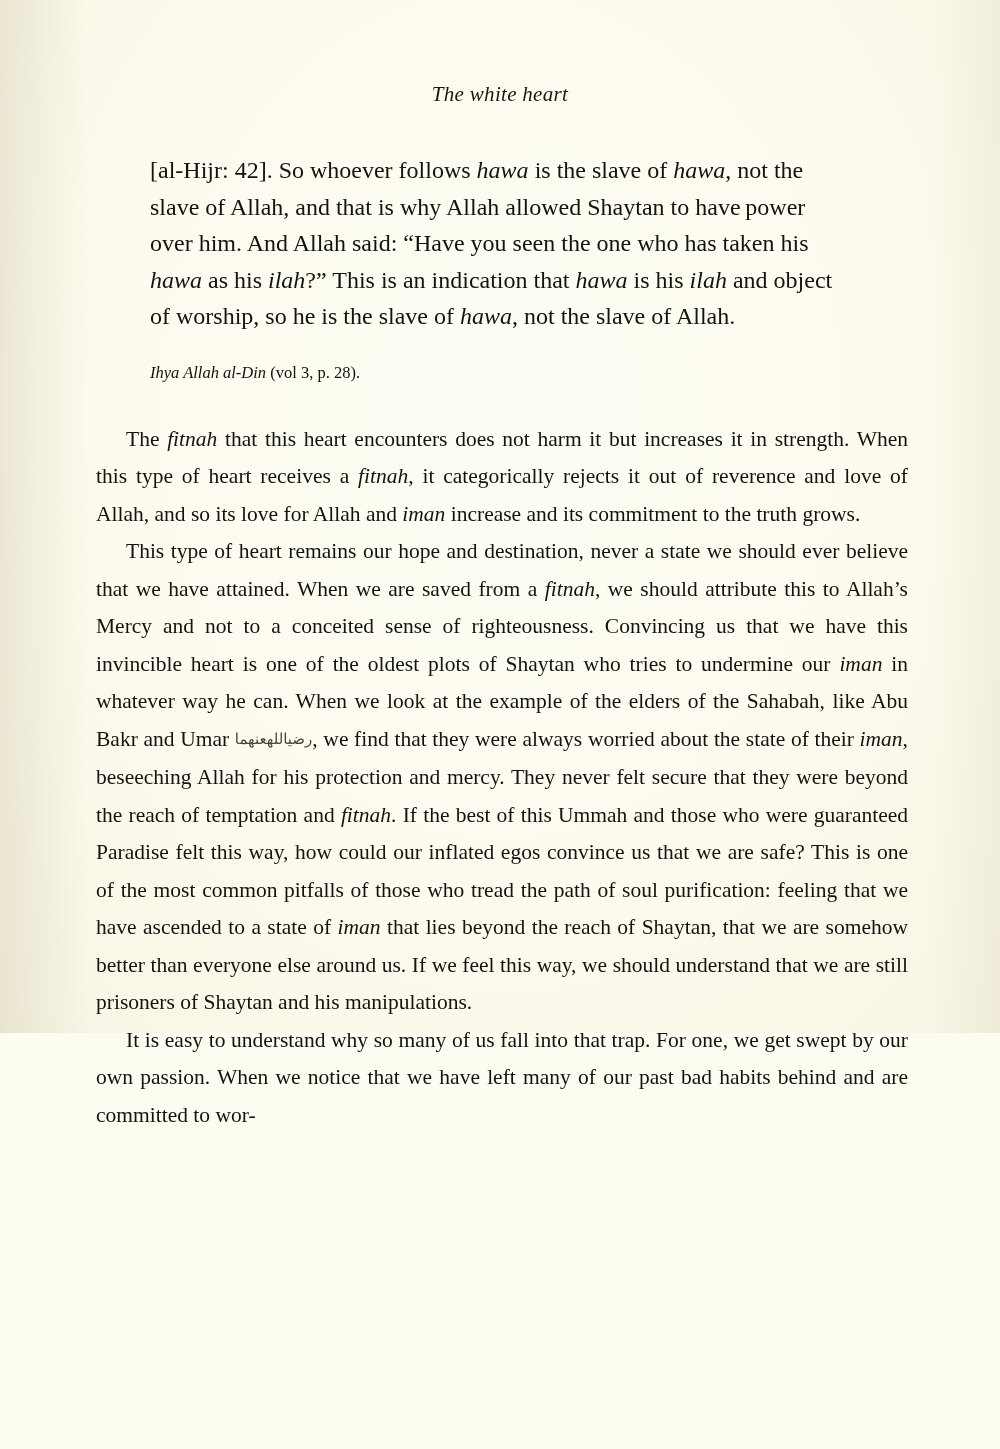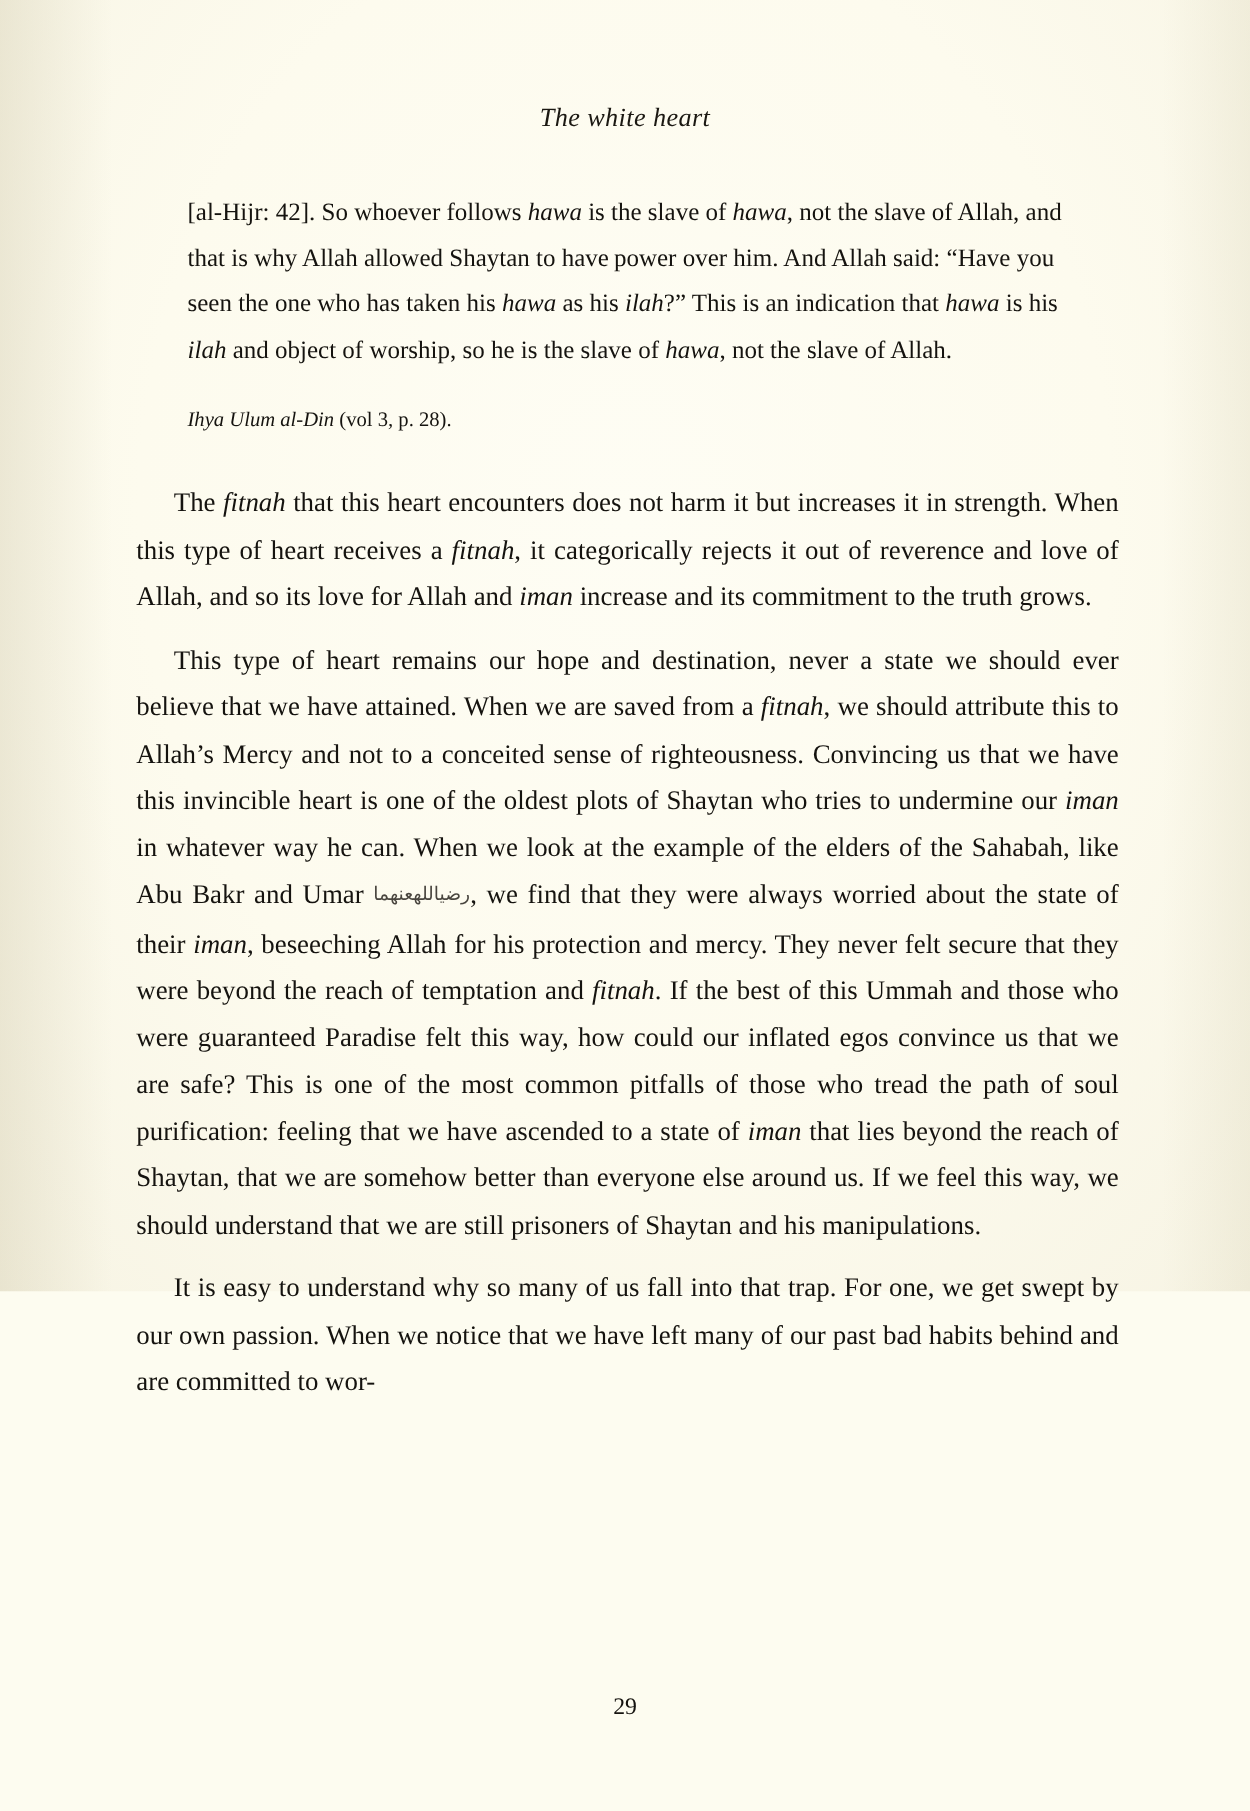--- a/index.html
+++ b/index.html
@@ -55,21 +55,21 @@
   .content {
     position: absolute;
     left: 96px;
     top: 152px;
     width: 812px;
   }
 
   .blockquote {
     margin: 0 0 0 54px;
     width: 700px;
-    font-size: 20px;
+    font-size: 24px;
     line-height: 36.5px;
     text-align: left;
     color: #15130f;
   }
   .blockquote p {
     margin: 0;
   }
   .cite {
     margin: 26px 0 0 54px;
     width: 700px;
@@ -83,21 +83,21 @@
 
   .body-text {
     margin-top: 36px;
     font-size: 21.5px;
     line-height: 37.5px;
     text-align: justify;
     text-justify: inter-word;
     color: #15130f;
   }
   .body-text p {
-    margin: 13px;
+    margin: 0;
     text-indent: 30px;
   }
   .body-text p.first {
     text-indent: 30px;
   }
   i, em { font-style: italic; }
 
   .honorific {
     font-family: Liberation Sans, sans-serif;
     font-size: 15px;
@@ -125,28 +125,27 @@
 
   <div class="running-head">The white heart</div>
 
   <div class="content">
 
     <div class="blockquote">
       <p>[al-Hijr: 42]. So whoever follows <i>hawa</i> is the slave of <i>hawa</i>, not the slave of Allah, and that is why Allah allowed Shaytan to have power over him. And Allah said: “Have you seen the one who has taken his <i>hawa</i> as his <i>ilah</i>?” This is an indication that <i>hawa</i> is his <i>ilah</i> and object of worship, so he is the slave of <i>hawa</i>, not the slave of Allah.</p>
     </div>
 
     <div class="cite">
-      <span class="src">Ihya Ulum al-Din</span><span> (vol 3, p. 28).</span>
+      <span class="src">Ihya Allah al-Din</span><span> (vol 3, p. 28).</span>
     </div>
 
     <div class="body-text">
 
       <p class="first">The <i>fitnah</i> that this heart encounters does not harm it but increases it in strength. When this type of heart receives a <i>fitnah</i>, it categorically rejects it out of reverence and love of Allah, and so its love for Allah and <i>iman</i> increase and its commitment to the truth grows.</p>
 
       <p>This type of heart remains our hope and destination, never a state we should ever believe that we have attained. When we are saved from a <i>fitnah</i>, we should attribute this to Allah’s Mercy and not to a conceited sense of righteousness. Convincing us that we have this invincible heart is one of the oldest plots of Shaytan who tries to undermine our <i>iman</i> in whatever way he can. When we look at the example of the elders of the Sahabah, like Abu Bakr and Umar <span class="honorific">رضياللهعنهما</span>, we find that they were always worried about the state of their <i>iman</i>, beseeching Allah for his protection and mercy. They never felt secure that they were beyond the reach of temptation and <i>fitnah</i>. If the best of this Ummah and those who were guaranteed Paradise felt this way, how could our inflated egos convince us that we are safe? This is one of the most common pitfalls of those who tread the path of soul purification: feeling that we have ascended to a state of <i>iman</i> that lies beyond the reach of Shaytan, that we are somehow better than everyone else around us. If we feel this way, we should understand that we are still prisoners of Shaytan and his manipulations.</p>
 
       <p>It is easy to understand why so many of us fall into that trap. For one, we get swept by our own passion. When we notice that we have left many of our past bad habits behind and are committed to wor-</p>
 
     </div>
   </div>
 
-  <div class="folio">29</div>
 </div>
 
 </body></html>

